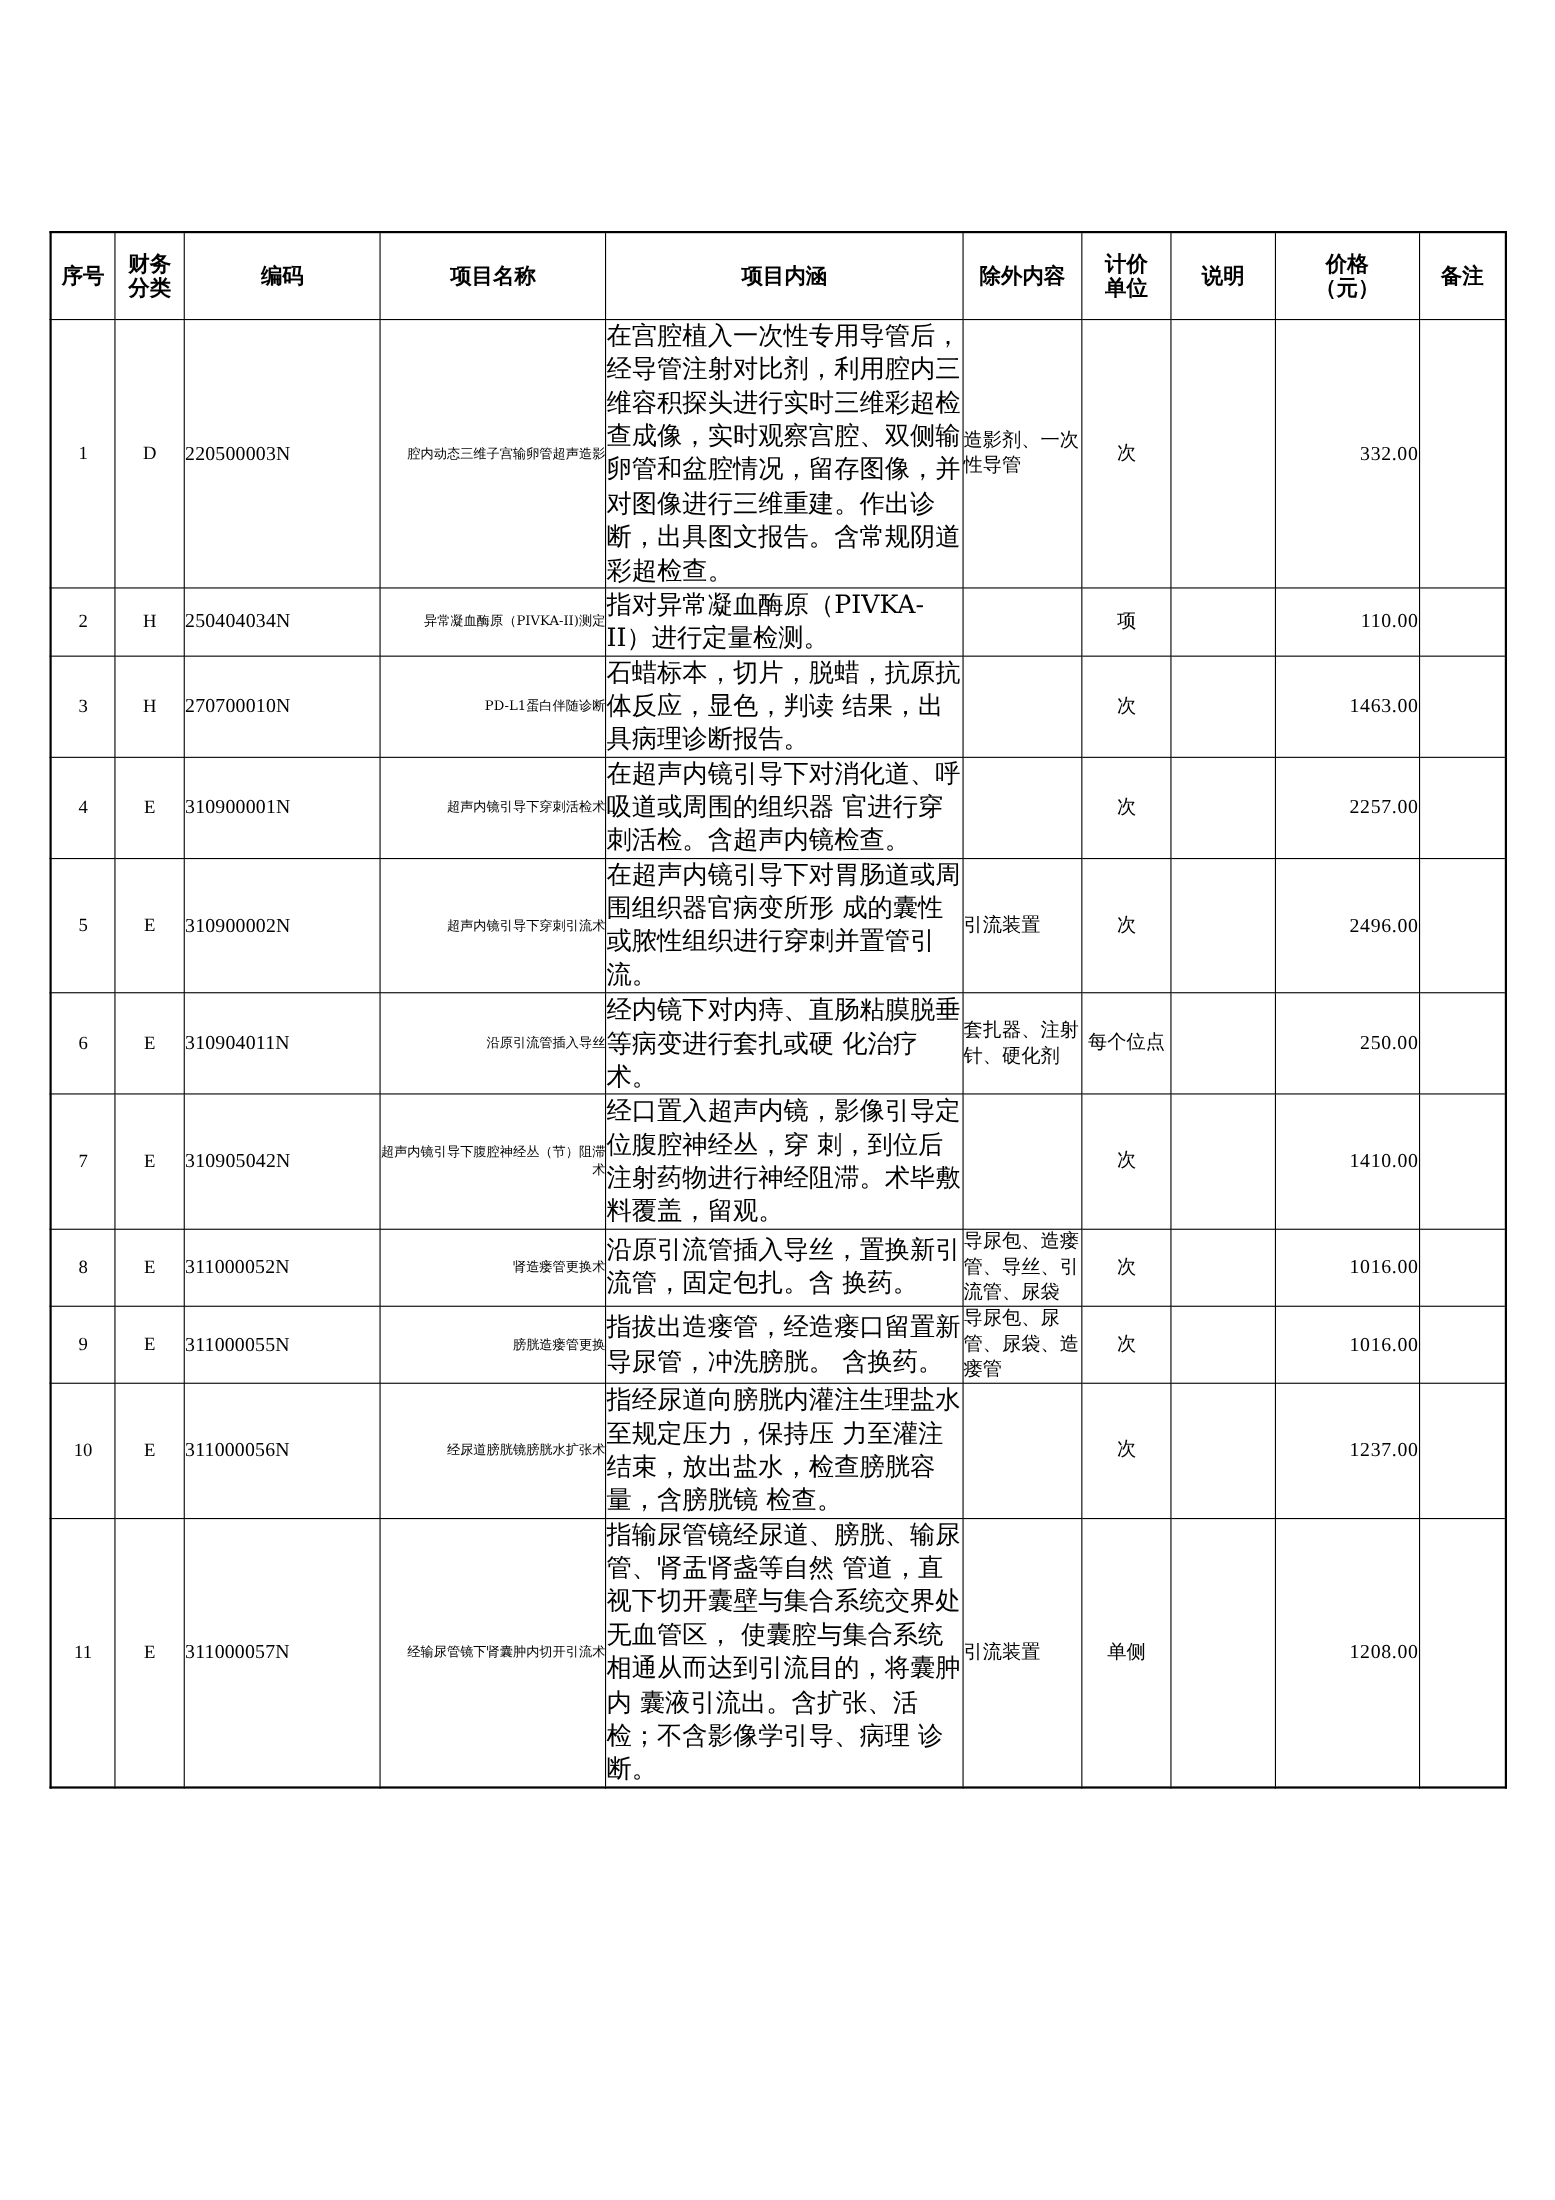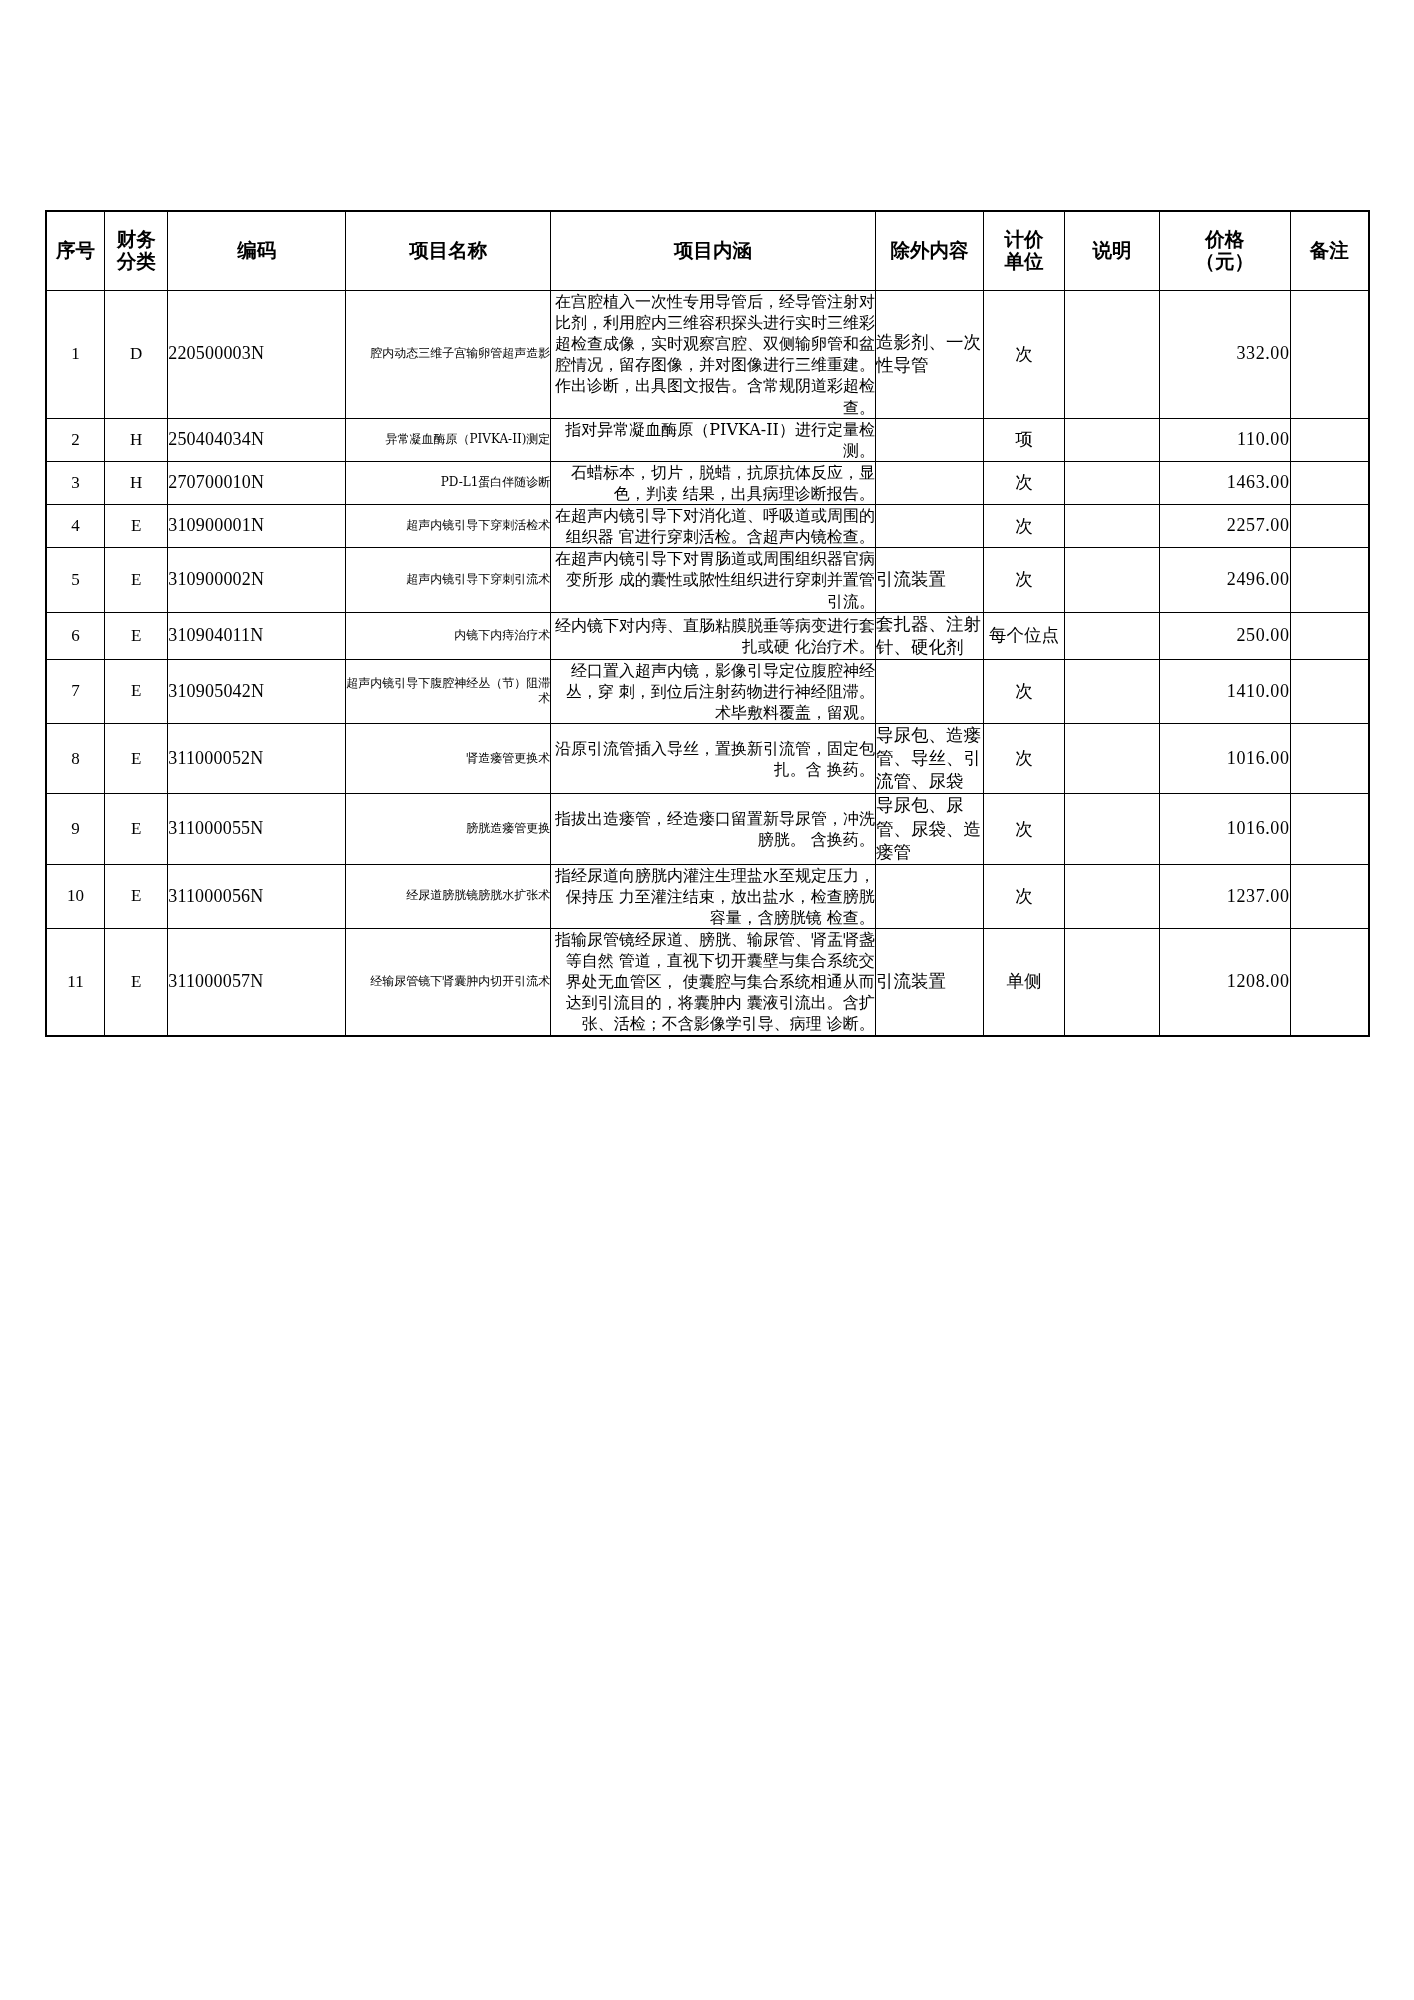--- a/index.html
+++ b/index.html
@@ -73,22 +73,22 @@
   td.code {
     font-size: 18px;
     letter-spacing: 0.2px;
   }
   td.name {
     text-align: right;
     font-size: 12px;
     padding: 4px 6px;
   }
   td.content {
-    text-align: right;
-    font-size: 16px;
+    text-align: left;
+    font-size: 23px;
     padding: 5px 6px 5px 7px;
   }
   td.exclude {
     text-align: left;
     font-size: 17.5px;
     padding: 5px 5px 5px 7px;
     margin-top: 11px;
   }
   td.unit {
     text-align: center;
@@ -210,21 +210,21 @@
           <td class="exclude">引流装置</td>
           <td class="unit">次</td>
           <td class="note"></td>
           <td class="price">2496.00</td>
           <td class="remark"></td>
         </tr>
         <tr>
           <td class="seq">6</td>
           <td class="fin">E</td>
           <td class="code">310904011N</td>
-          <td class="name">内镜下内痔治疗术</td>
+          <td class="name">沿原引流管插入导丝</td>
           <td class="content">经内镜下对内痔、直肠粘膜脱垂等病变进行套扎或硬 化治疗术。</td>
           <td class="exclude">套扎器、注射针、硬化剂</td>
           <td class="unit">每个位点</td>
           <td class="note"></td>
           <td class="price">250.00</td>
           <td class="remark"></td>
         </tr>
         <tr>
           <td class="seq">7</td>
           <td class="fin">E</td>

